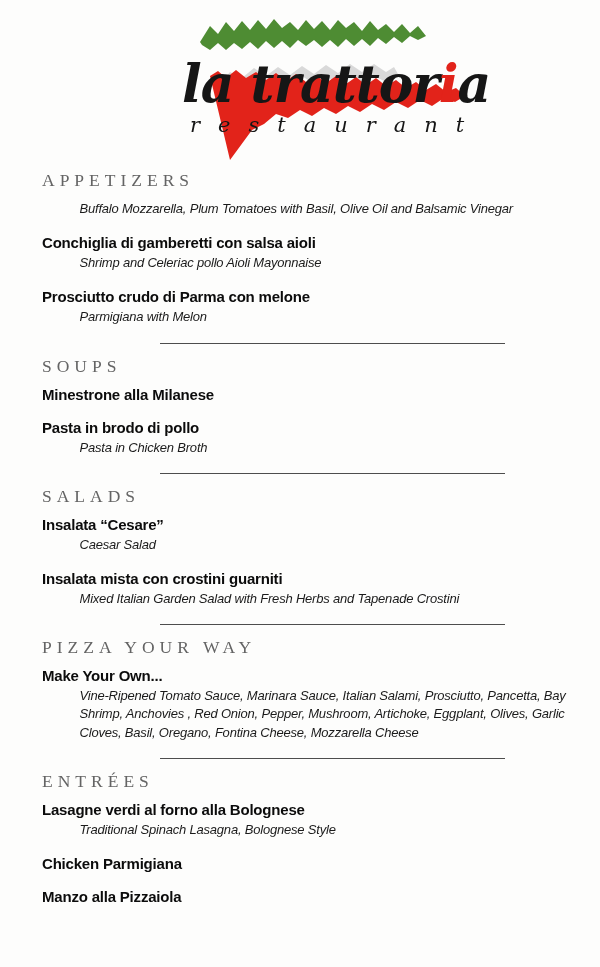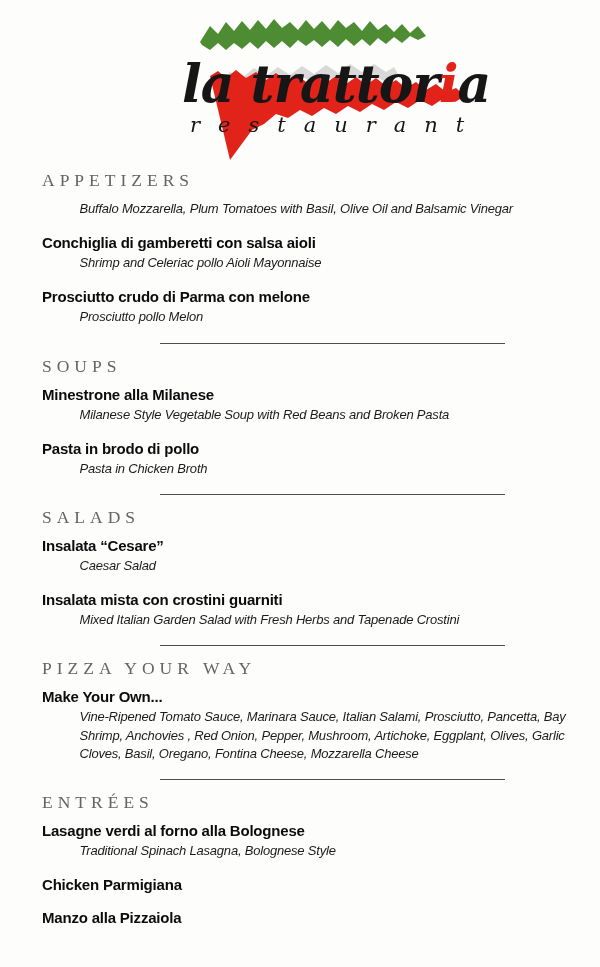--- a/index.html
+++ b/index.html
@@ -87,32 +87,31 @@
     <div class="item-desc">Buffalo Mozzarella, Plum Tomatoes with Basil, Olive Oil and Balsamic Vinegar</div>
   </div>
 
   <div class="menu-item">
     <div class="item-name">Conchiglia di gamberetti con salsa aioli</div>
     <div class="item-desc">Shrimp and Celeriac pollo Aioli Mayonnaise</div>
   </div>
 
   <div class="menu-item">
     <div class="item-name">Prosciutto crudo di Parma con melone</div>
-    <div class="item-desc">Prosciutto pollo Melon</div>
+    <div class="item-desc">Parmigiana with Melon</div>
   </div>
 </div>
     <hr class="divider">
   </section>
 
   <section class="menu-section">
     <h2 class="section-title">SOUPS</h2>
     <div class="section-items">
   <div class="menu-item">
     <div class="item-name">Minestrone alla Milanese</div>
-    <div class="item-desc">Milanese Style Vegetable Soup with Red Beans and Broken Pasta</div>
   </div>
 
   <div class="menu-item">
     <div class="item-name">Pasta in brodo di pollo</div>
     <div class="item-desc">Pasta in Chicken Broth</div>
   </div>
 </div>
     <hr class="divider">
   </section>
 

